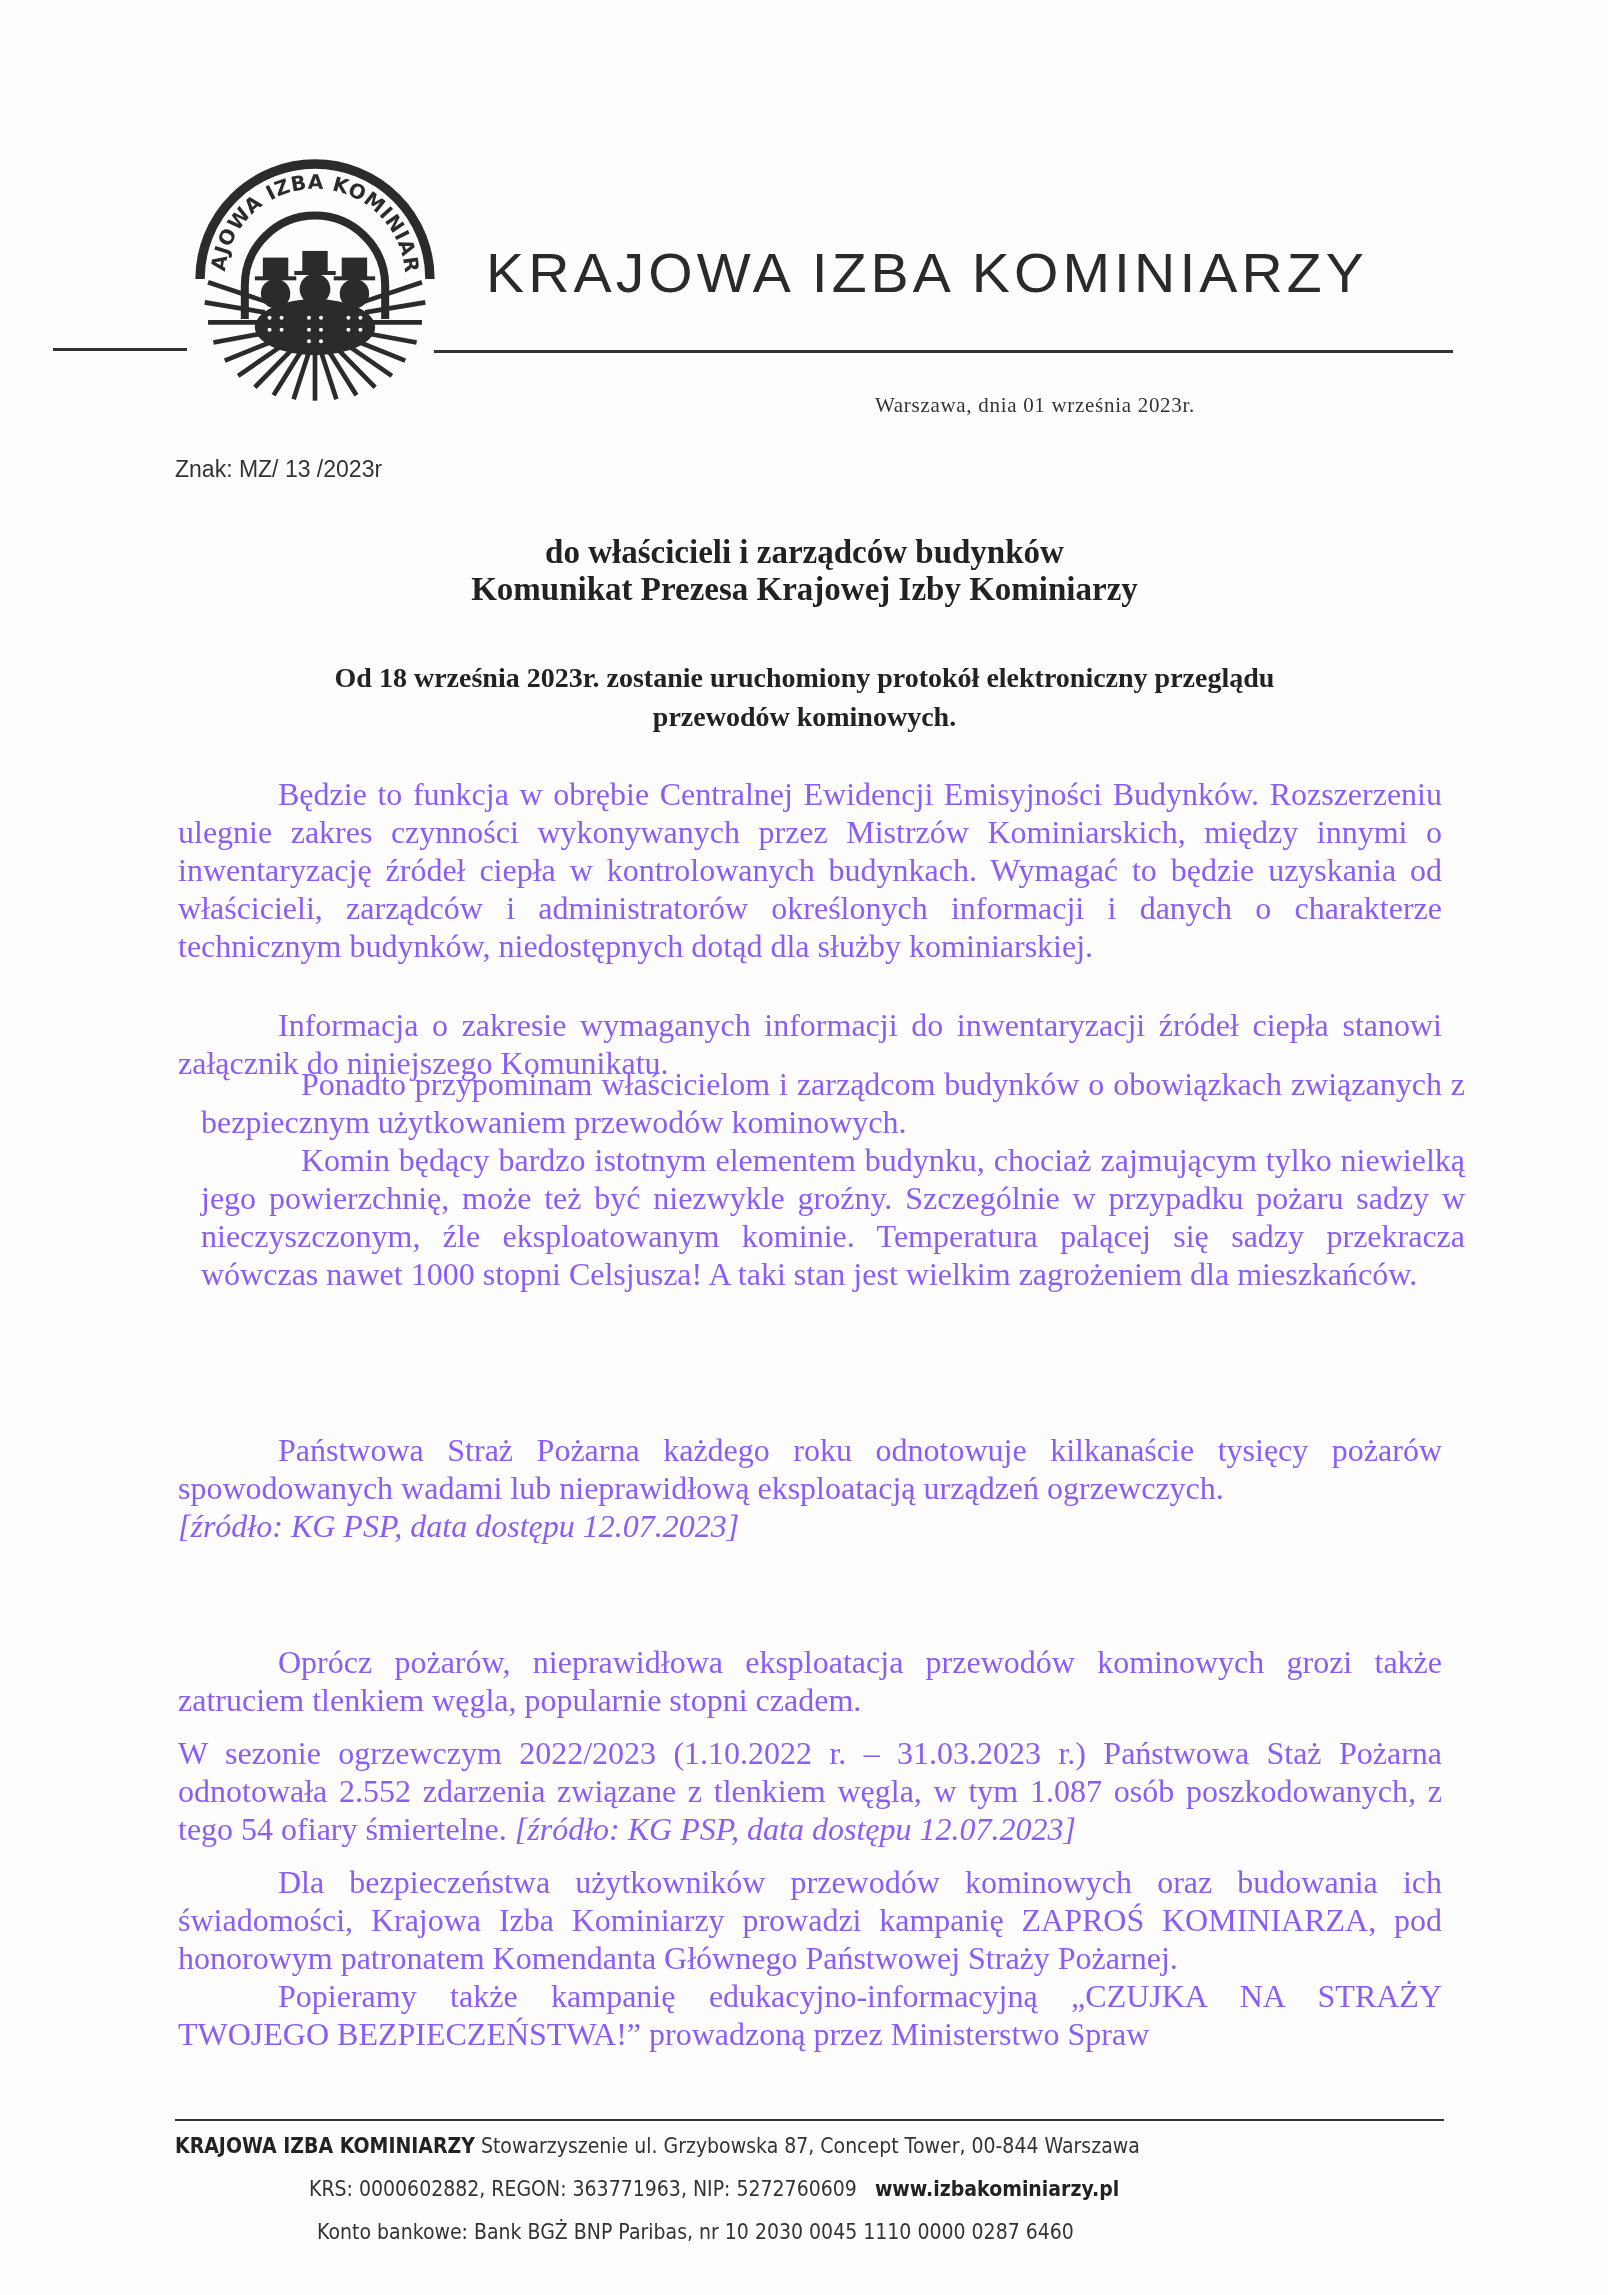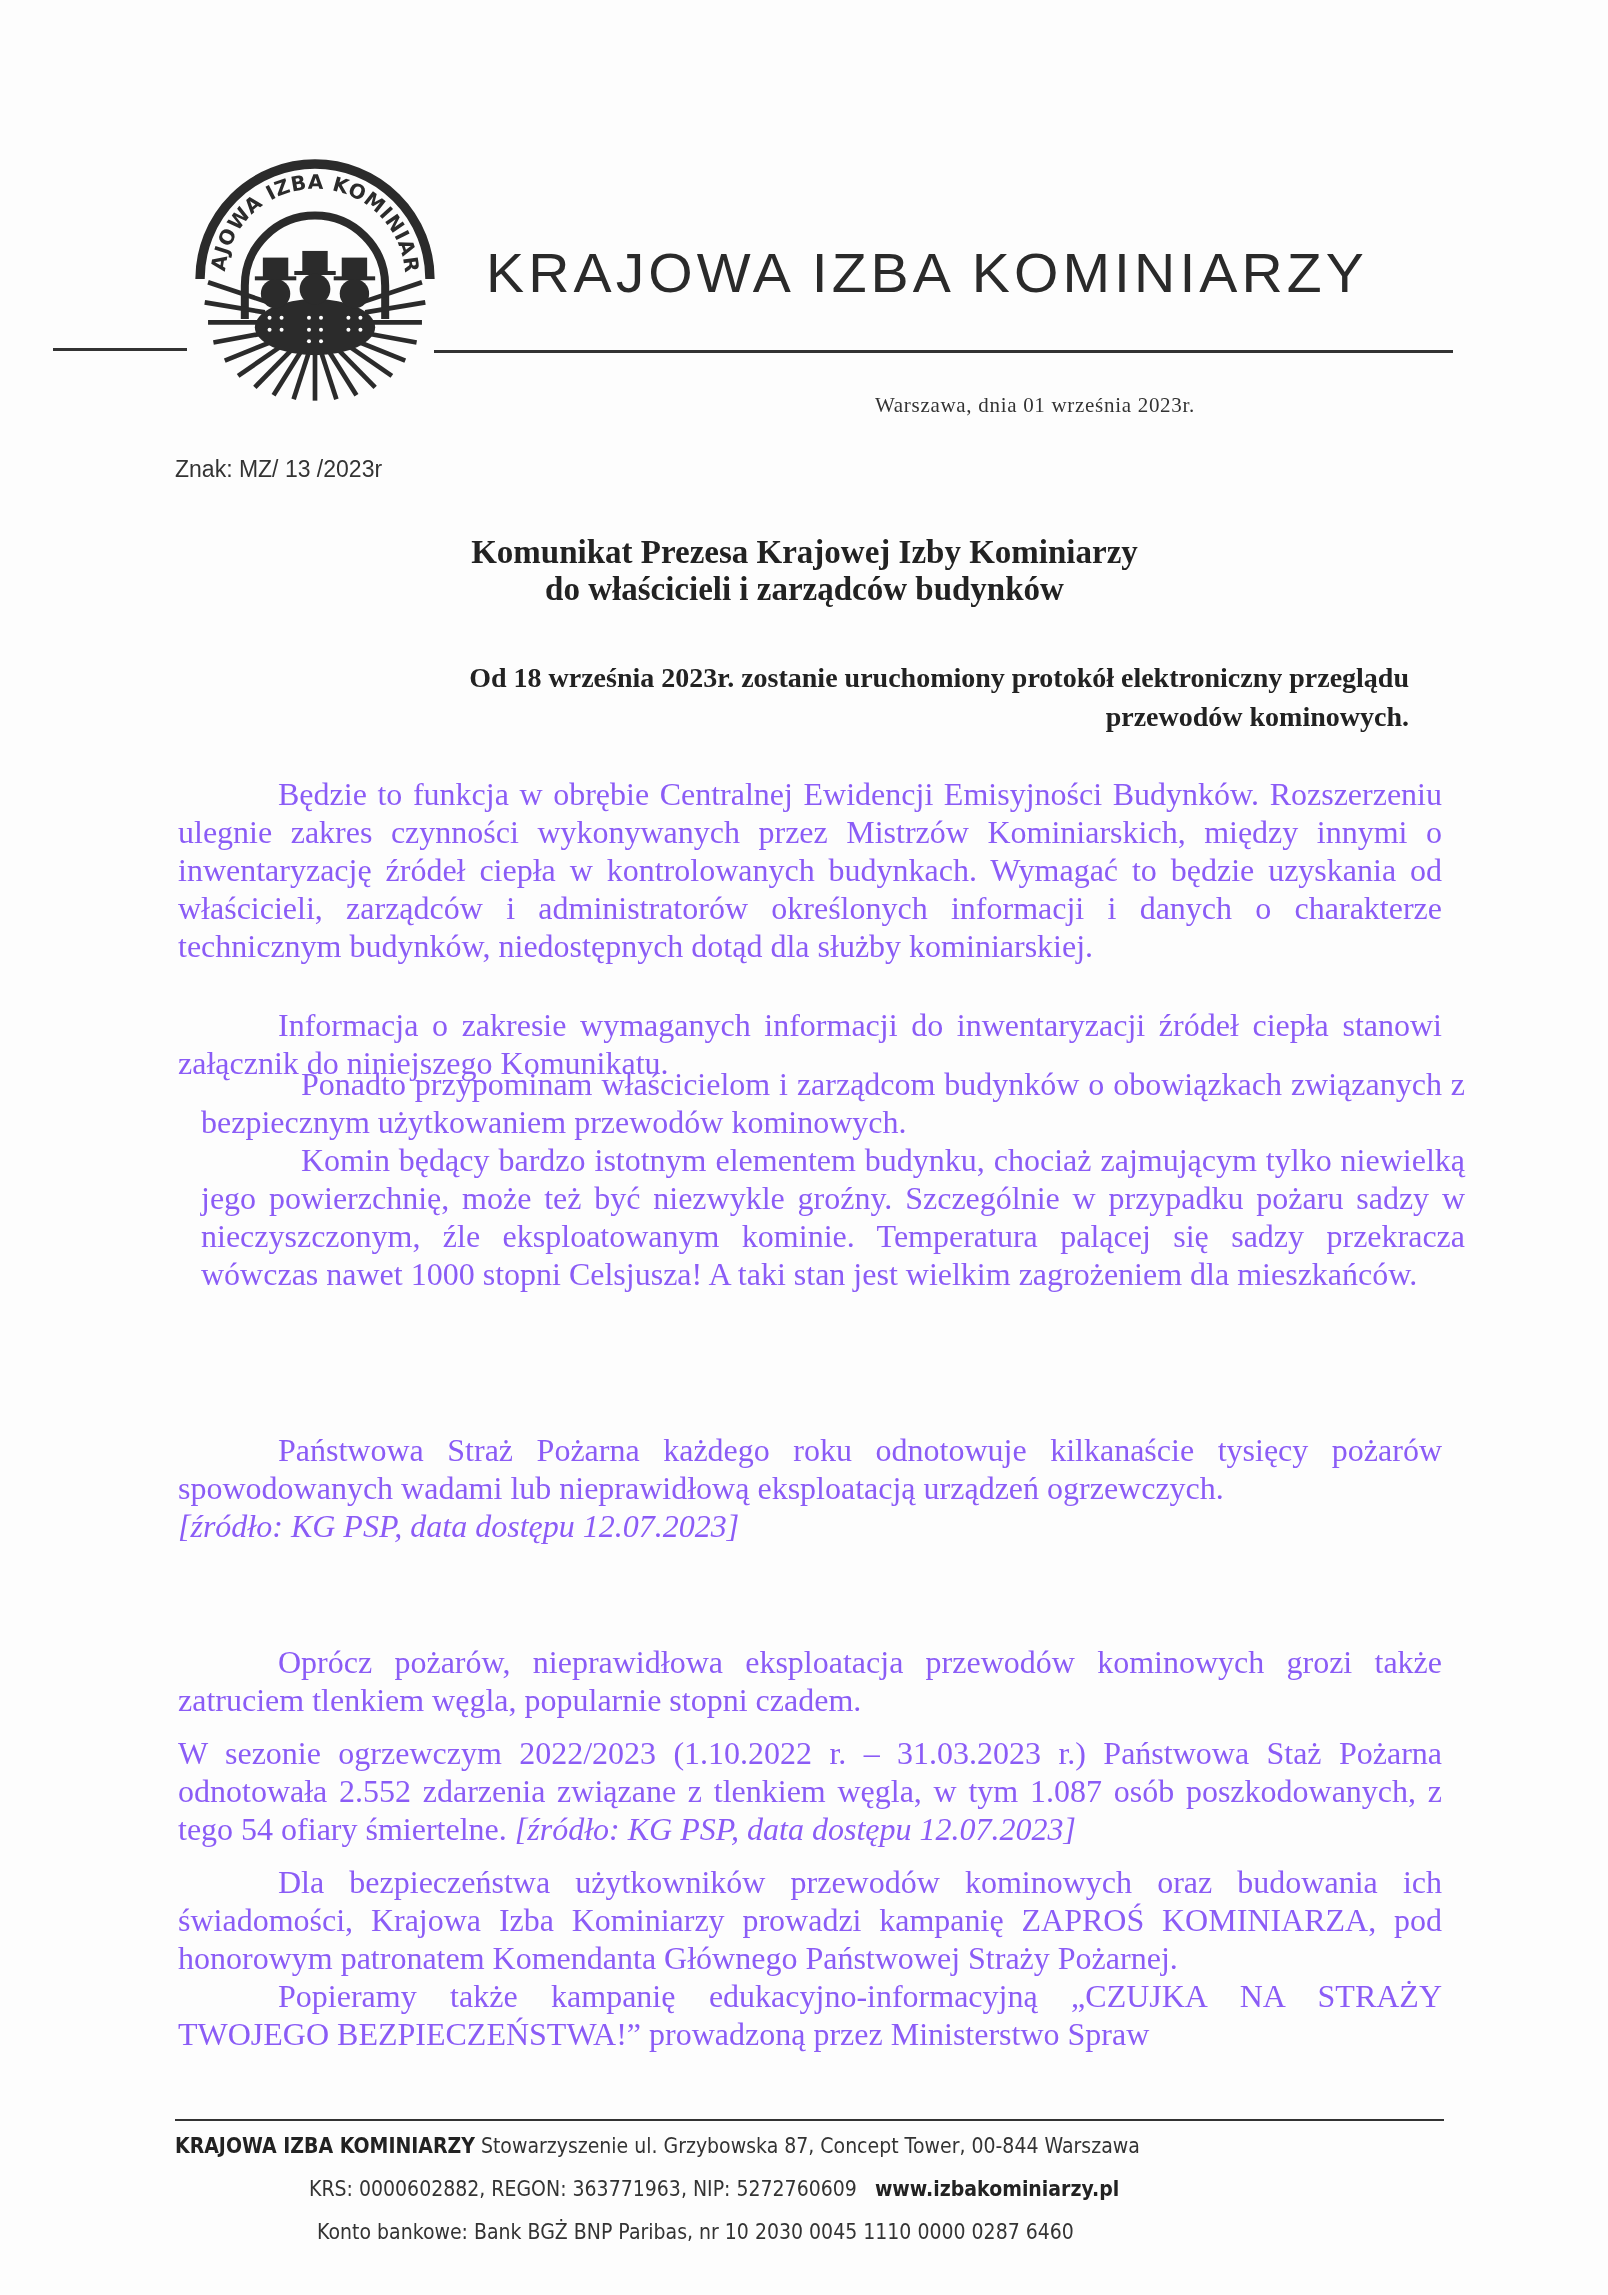--- a/index.html
+++ b/index.html
@@ -9,21 +9,21 @@
   
   .logo { position: absolute; left: 188px; top: 152px; width: 254px; height: 254px; }
   .org-title { position: absolute; left: 486px; top: 240px; font-family: "Liberation Sans", sans-serif; font-size: 56px; letter-spacing: 4px; color: #2a2a2a; transform: scaleX(1.02); transform-origin: left; white-space: nowrap; }
   .rule-left { position: absolute; left: 53px; top: 348px; width: 134px; height: 2.7px; background: #333; }
   .rule-right { position: absolute; left: 434px; top: 350px; width: 1019px; height: 2.7px; background: #333; }
   .date { position: absolute; left: 875px; top: 393px; font-family: "Liberation Serif", serif; font-size: 21px; color: #333; letter-spacing: 0.7px; white-space: nowrap; }
   .ref { position: absolute; left: 175px; top: 456px; font-family: "Liberation Sans", sans-serif; font-size: 23px; color: #333; white-space: nowrap; }
 
   
   .title-block { position: absolute; left: 200px; top: 534px; width: 1209px; text-align: center; font-family: "Liberation Serif", serif; font-weight: bold; font-size: 33px; line-height: 37px; color: #222; }
-  .subtitle-block { position: absolute; left: 200px; top: 658px; width: 1209px; text-align: right; font-family: "Liberation Serif", serif; font-weight: bold; font-size: 28px; line-height: 39px; color: #222; }
+  .subtitle-block { position: absolute; left: 200px; top: 658px; width: 1209px; text-align: center; font-family: "Liberation Serif", serif; font-weight: bold; font-size: 28px; line-height: 39px; color: #222; }
 
   
   .body { position: absolute; left: 178px; width: 1264px; font-family: "Liberation Serif", serif; font-size: 32px; line-height: 38px; color: #8b5cf6; text-align: justify; }
   .indent { text-indent: 100px; }
   .bold { font-weight: normal; }
   .italic { font-style: italic; }
   .p { margin: 0; }
 
   
   .footer-rule { position: absolute; left: 175px; top: 2119px; width: 1269px; height: 2px; background: #333; }
@@ -105,22 +105,22 @@
   </svg>
 
   <div class="org-title">KRAJOWA IZBA KOMINIARZY</div>
   <div class="rule-left"></div>
   <div class="rule-right"></div>
 
   <div class="date">Warszawa, dnia 01 września  2023r.</div>
   <div class="ref">Znak: MZ/ 13 /2023r</div>
 
   <div class="title-block">
+    <div>do właścicieli i zarządców budynków</div>
     <div>Komunikat Prezesa Krajowej Izby Kominiarzy</div>
-    <div>do właścicieli i zarządców budynków</div>
   </div>
 
   <div class="subtitle-block">
     <div>Od 18 września 2023r. zostanie uruchomiony protokół elektroniczny przeglądu</div>
     <div>przewodów kominowych.</div>
   </div>
 
   <div class="body" style="top:775px;">
     <p class="p indent">Będzie to funkcja w obrębie Centralnej Ewidencji Emisyjności Budynków. Rozszerzeniu ulegnie zakres czynności wykonywanych przez Mistrzów Kominiarskich, między innymi o inwentaryzację źródeł ciepła w kontrolowanych budynkach. Wymagać to będzie uzyskania od właścicieli, zarządców i administratorów określonych informacji i danych o charakterze technicznym budynków, niedostępnych dotąd dla służby kominiarskiej.</p>
   </div>

